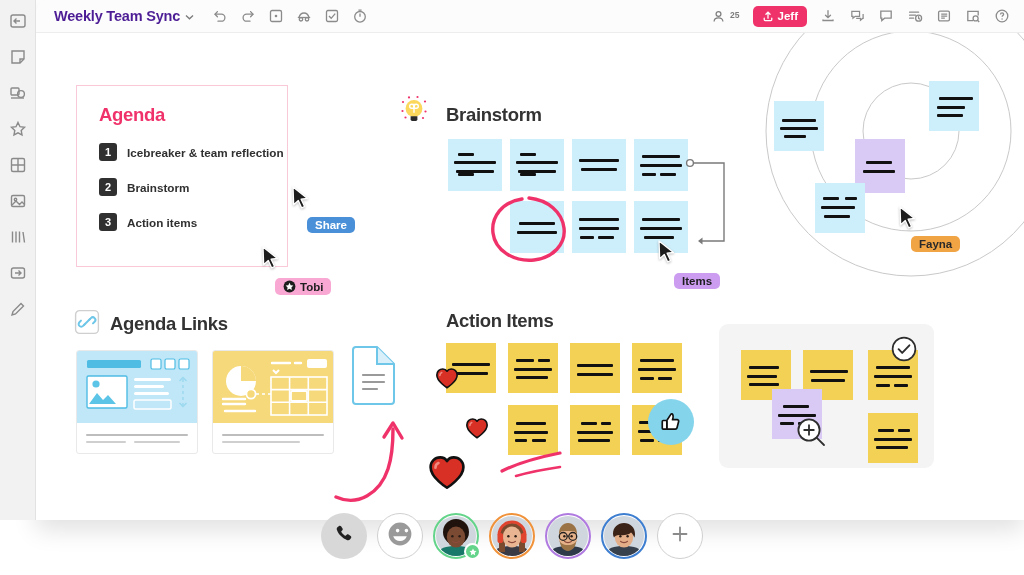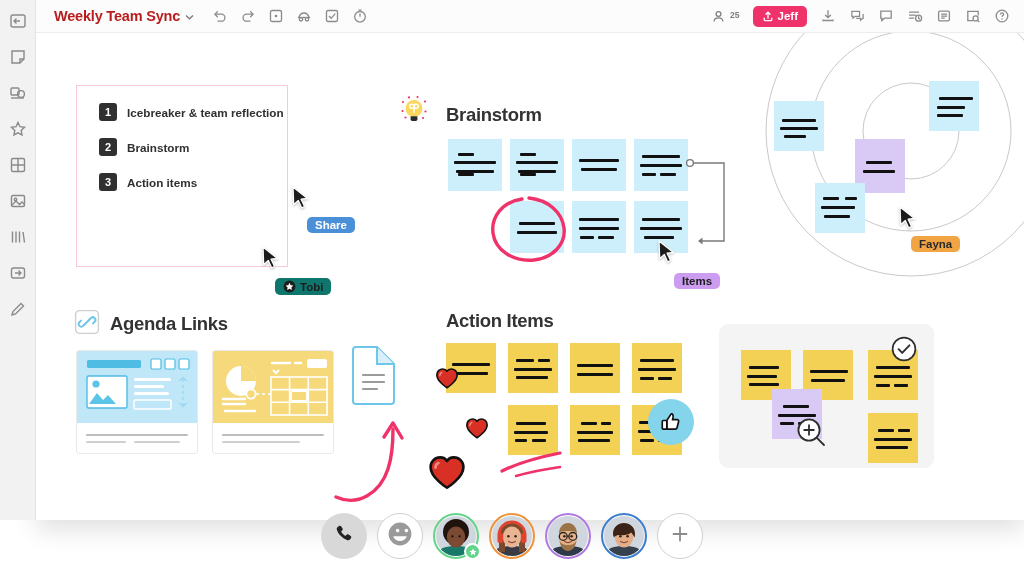--- a/index.html
+++ b/index.html
@@ -30,21 +30,21 @@
     background: #fff; border-top-left-radius: 14px;
     box-shadow: 0 10px 24px rgba(0,0,0,.12);
     overflow: hidden;
   }
   #topbar {
     position: absolute; left:0; top:0; width: 988px; height: 33px;
     background: #fcfcfc; border-bottom: 1px solid #ededed;
     display: flex; align-items: center; z-index: 20;
   }
   #topbar .title {
-    font-size: 14.5px; font-weight: 700; color: #b91c1c;
+    font-size: 14.5px; font-weight: 700; color: #4c1d95;
     margin-left: 18px; letter-spacing: -.2px; cursor: pointer;
   }
   #topbar .caret { margin-left:5px; color:#7a7a7a; font-size:10px; cursor:pointer; }
   #topbar .tbicons { display:flex; align-items:center; gap: 12px; margin-left: 18px; }
   #topbar .tbicon { color:#8b8b8b; display:flex; align-items:center; cursor:pointer; }
   #topbar .right { margin-left:auto; display:flex; align-items:center; gap:13px; padding-right:14px; }
   .peoplecount { display:flex; align-items:flex-start; color:#7d7d7d; cursor:pointer; }
   .peoplecount .num { font-size:8.5px; font-weight:700; margin-left:4px; margin-top:1px; }
   .sharebtn {
     background:#f0326a; color:#fff; border-radius:5px; height:21px;
@@ -290,20 +290,21 @@
 
       <svg style="position:absolute; left:670px; top:-14px;" width="330" height="300">
         <g fill="none" stroke="#c9c9c9" stroke-width="1">
           <circle cx="205" cy="112" r="145"></circle>
           <circle cx="205" cy="112" r="100"></circle>
           <circle cx="205" cy="112" r="48"></circle>
         </g>
       </svg>
 
       <div id="agenda">
+        <div class="h">Agenda</div>
         <div class="row">
           <span class="num">1</span>
           <span class="txt">Icebreaker &amp; team reflection</span>
         </div>
         <div class="row">
           <span class="num">2</span>
           <span class="txt">Brainstorm</span>
         </div>
         <div class="row">
           <span class="num">3</span>
@@ -607,21 +608,21 @@
   </svg>
           </div>
           <div class="curlabel" style="left: 271px; top: 184px; background: rgb(74, 144, 217); color: rgb(255, 255, 255);">
             <span>Share</span>
           </div>
           <div class="cur" style="left: 224px; top: 212px;">
             <svg width="22" height="26" viewBox="0 0 22 26">
     <path d="M3 2l14.5 11.5-6.4.6 3.5 7.4-2.9 1.4-3.4-7.4-4.6 4.3z" fill="#1c1c1c" stroke="#fff" stroke-width="1.3" stroke-linejoin="round"></path>
   </svg>
           </div>
-          <div class="curlabel" style="left: 239px; top: 245px; background: #0f766e; color: rgb(29, 29, 29);">
+          <div class="curlabel" style="left: 239px; top: 245px; background: #f9a8d4; color: rgb(29, 29, 29);">
             <span>
               <svg width="13" height="13" viewBox="0 0 16 16" style="display:block">
       <circle cx="8" cy="8" r="7.3" fill="#1d1d1d"></circle>
       <path d="M8 3.4l1.45 2.95 3.25.47-2.35 2.3.55 3.24L8 10.83l-2.9 1.53.55-3.24-2.35-2.3 3.25-.47z" fill="#fff"></path>
     </svg>
             </span>
             <span>Tobi</span>
           </div>
           <div class="cur" style="left: 620px; top: 206px;">
             <svg width="22" height="26" viewBox="0 0 22 26">

